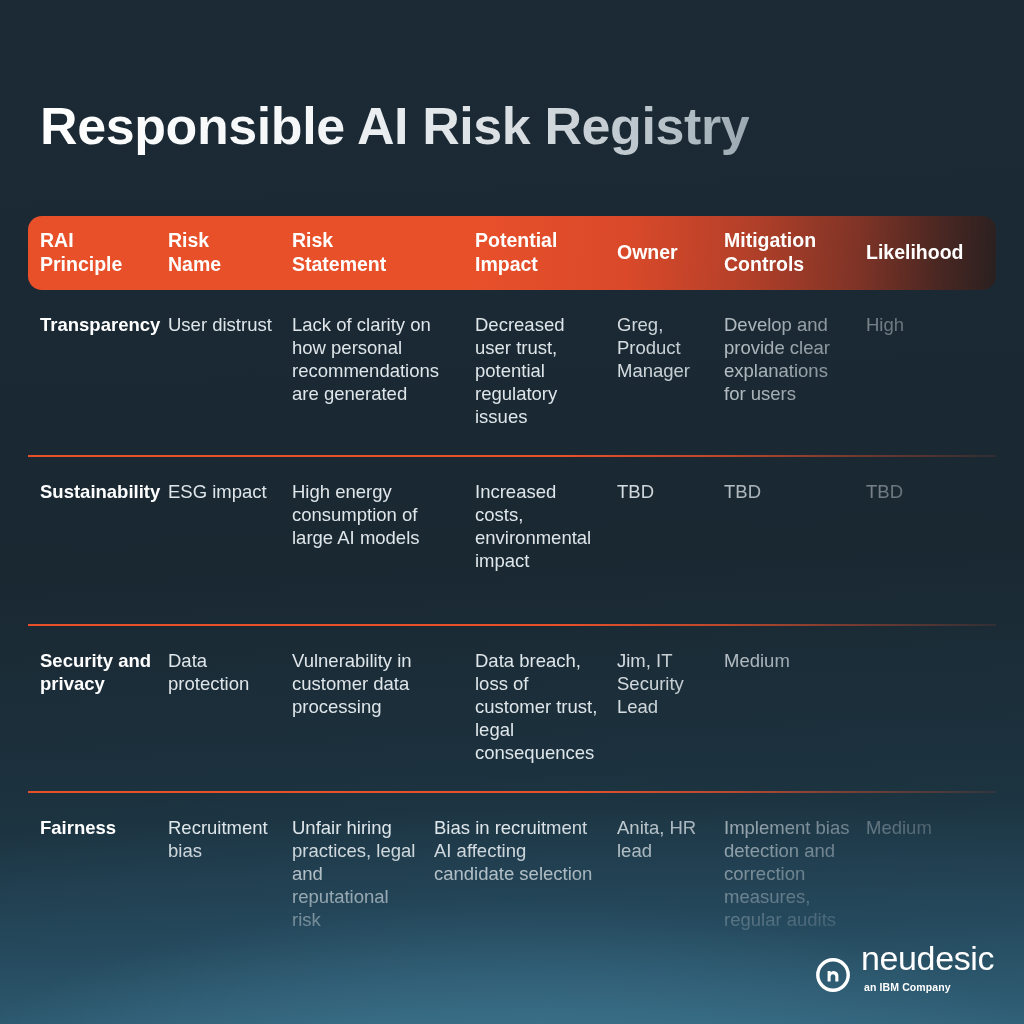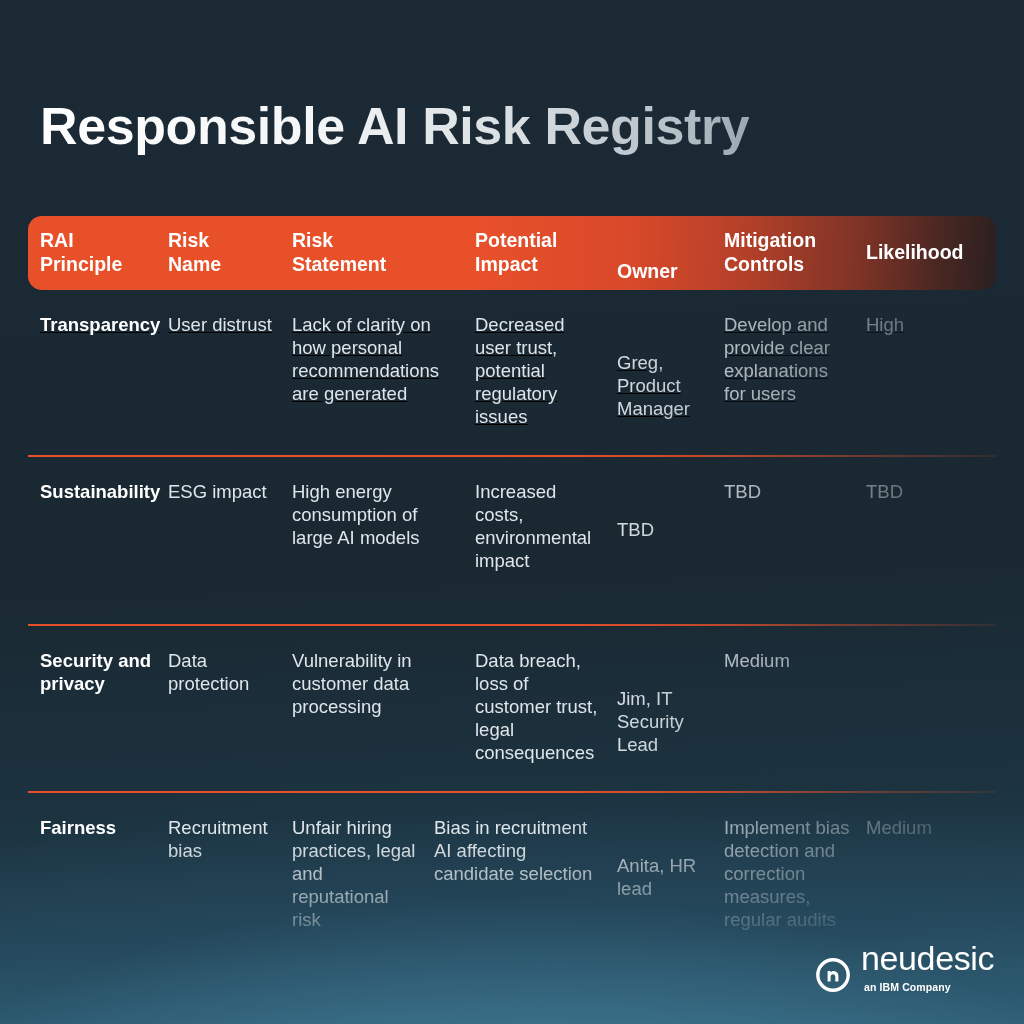--- a/index.html
+++ b/index.html
@@ -93,21 +93,21 @@
   .brow .cell.principle {
     font-weight: 700;
     color: #ffffff;
   }
 
   
   .c0 { width: 140px; }
   .c1 { width: 124px; }
   .c2 { width: 183px; }
   .c3 { width: 142px; }
-  .c4 { width: 107px; margin-top: 38px; }
+  .c4 { width: 107px; }
   .c5 { width: 142px; }
   .c6 { width: 130px; }
 
   .cell { box-sizing: border-box; padding-right: 14px; }
 
   
   .fade-right {
     -webkit-mask-image: linear-gradient(to right, #000 0%, #000 58%, rgba(0,0,0,0.72) 76%, rgba(0,0,0,0.40) 90%, rgba(0,0,0,0.22) 100%);
     mask-image: linear-gradient(to right, #000 0%, #000 58%, rgba(0,0,0,0.72) 76%, rgba(0,0,0,0.40) 90%, rgba(0,0,0,0.22) 100%);
   }
@@ -204,21 +204,21 @@
       </div>
       <div class="cell c5">
         <div>Mitigation</div>
         <div>Controls</div>
       </div>
       <div class="cell c6">
         <div>Likelihood</div>
       </div>
     </div>
 
-    <div class="row brow fade-right" style="padding-top:24px;padding-bottom:26px;text-decoration:underline;">
+    <div class="row brow fade-right" style="padding-top:24px;padding-bottom:26px;">
       <div class="cell c0 principle" style="padding-left:12px;">Transparency</div>
       <div class="cell c1">User distrust</div>
       <div class="cell c2">Lack of clarity on how personal recommendations are generated</div>
       <div class="cell c3">Decreased user trust, potential regulatory issues</div>
       <div class="cell c4">Greg, Product Manager</div>
       <div class="cell c5">Develop and provide clear explanations for users</div>
       <div class="cell c6">High</div>
     </div>
     <div class="divider"></div>
 

